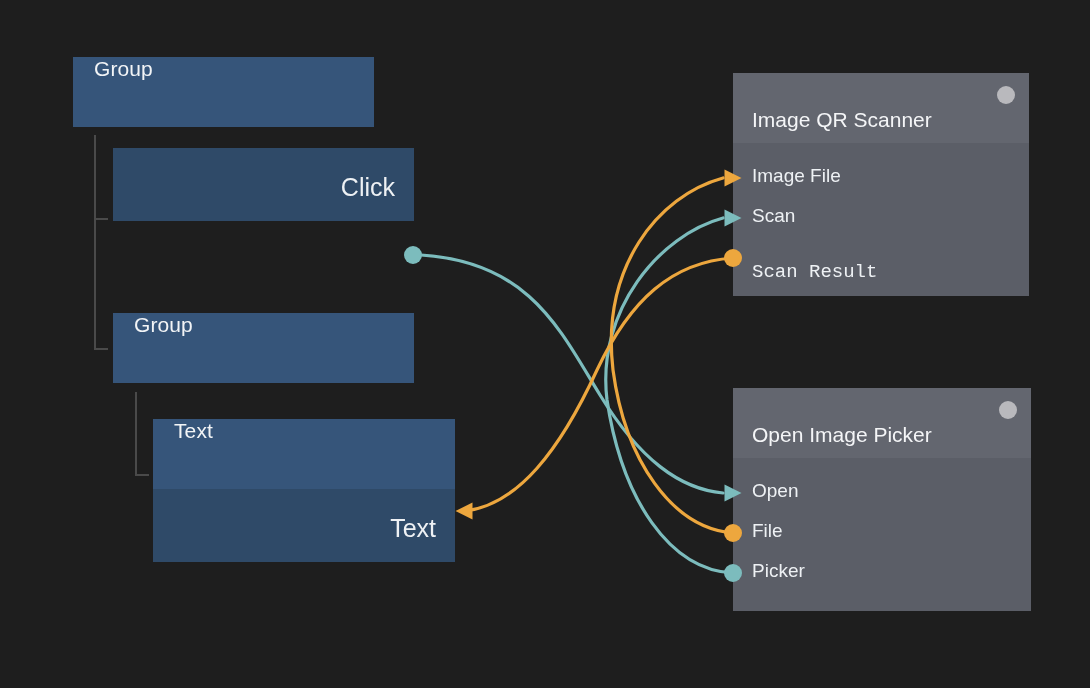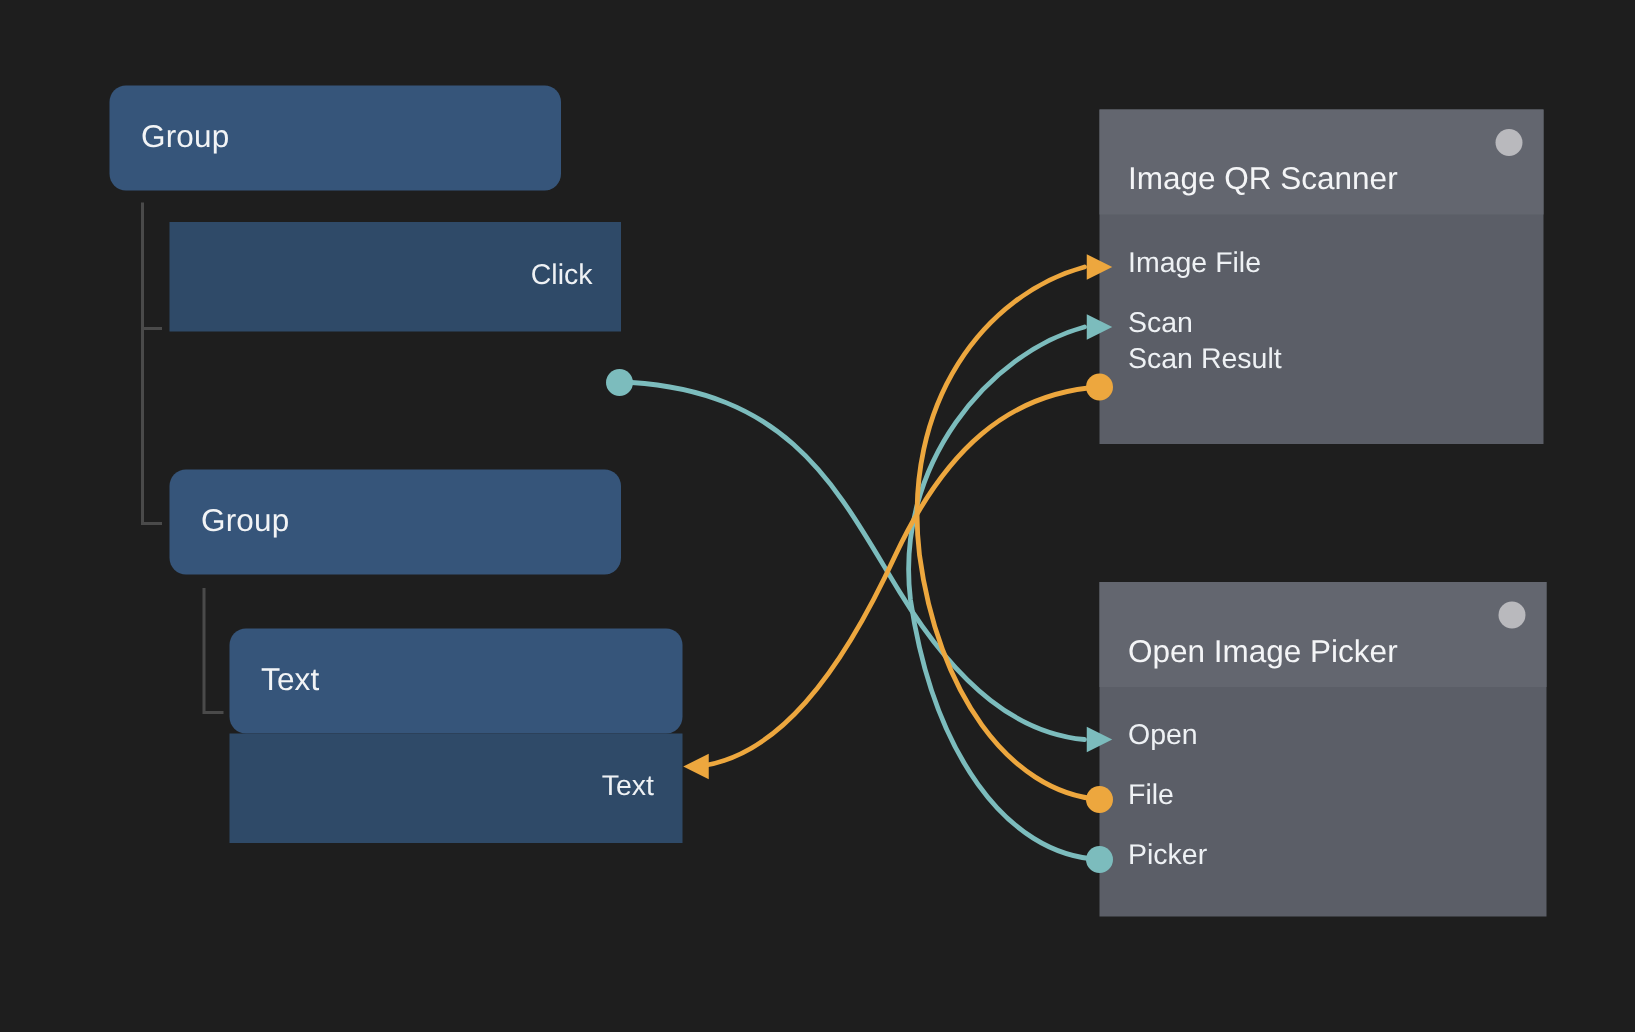--- a/index.html
+++ b/index.html
@@ -32,22 +32,21 @@
   .widget-node {
     position: absolute;
     box-sizing: border-box;
   }
   .widget-header {
     background: #36557a;
     height: 100%;
     width: 100%;
     box-sizing: border-box;
     display: flex;
-    align-items: center;
-    border-radius: 11px;
+    align-items: flex-start;
   }
   .widget-node.has-body .widget-header {
     height: 70px;
   }
   .widget-title {
     color: #f2f4f6;
     font-size: 21px;
     padding-left: 21px;
     letter-spacing: .1px;
     white-space: nowrap;
@@ -61,21 +60,21 @@
   .widget-port-row {
     position: absolute;
     right: 19px;
     display: flex;
     align-items: center;
     justify-content: flex-end;
     white-space: nowrap;
   }
   .widget-port-label {
     color: #eef1f4;
-    font-size: 19px;
+    font-size: 25px;
   }
 
   
   .action-node {
     position: absolute;
     box-sizing: border-box;
     background: #5b5e67;
   }
   .action-header {
     background: #63666f;
@@ -176,21 +175,21 @@
       <span class="action-title">Image QR Scanner</span>
       <span class="action-dot"></span>
     </div>
     <div class="action-body">
       <div class="action-port-row" style="top:22px;">
         <span class="action-port-label">Image File</span>
       </div>
       <div class="action-port-row" style="top:62px;">
         <span class="action-port-label">Scan</span>
       </div>
-      <div class="action-port-row" style="top:86px;">
+      <div class="action-port-row" style="top:118px;font-family:Liberation Mono, monospace;">
         <span class="action-port-label">Scan Result</span>
       </div>
     </div>
   </div>
 
   <div class="action-node" id="node-open-file-picker" style="left:733px; top:388px; width:298px; height:223px;">
     <div class="action-header">
       <span class="action-title">Open Image Picker</span>
       <span class="action-dot"></span>
     </div>

